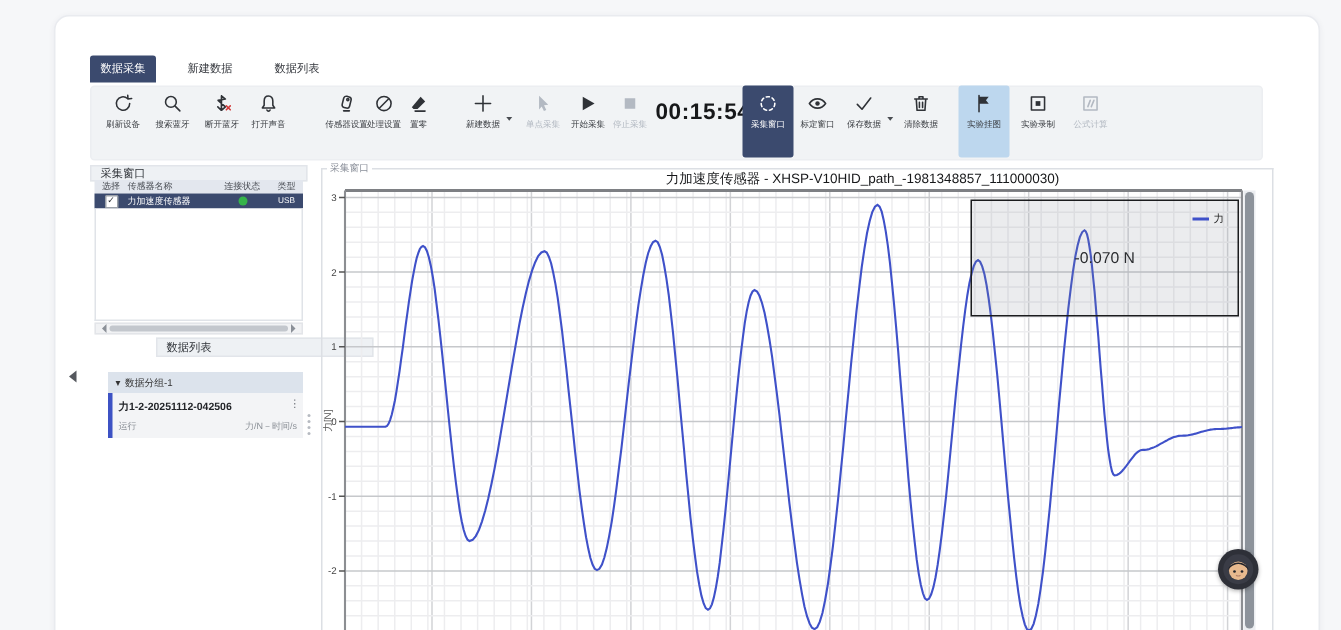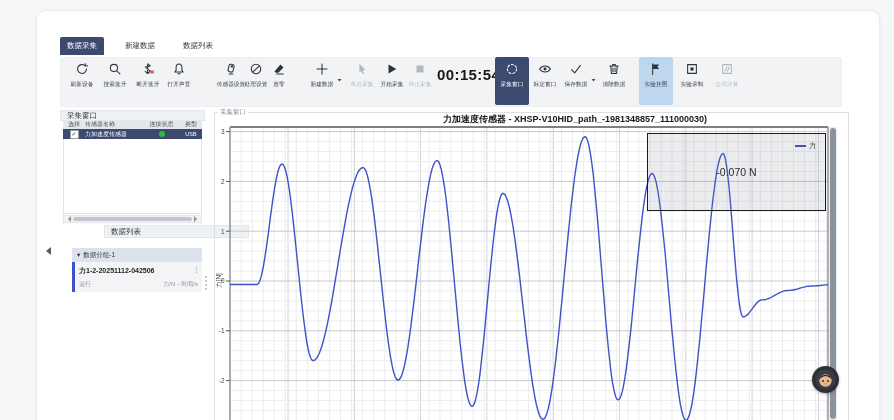--- a/index.html
+++ b/index.html
@@ -44,21 +44,21 @@
   .item-card{left:72px;top:262px;width:130px;height:30px;background:#f3f4f6;border-left:3px solid #3d52c4;box-sizing:border-box;cursor:pointer;}
   .item-title{font-size:7px;font-weight:bold;color:#222428;margin:4px 0 0 4px;white-space:nowrap;}
   .item-sub{display:flex;justify-content:space-between;font-size:6px;color:#8b9097;margin:4px 4px 0 4px;}
   .kebab{position:absolute;right:2px;top:4px;color:#6b6f76;font-size:7px;line-height:7px;}
   .splitter{left:205px;top:276px;display:flex;flex-direction:column;gap:2px;cursor:col-resize;}
   .splitter i{width:2px;height:2px;border-radius:50%;background:#b6bac1;}
   .collapse-arrow{left:42px;top:247px;width:0;height:0;border:4px solid transparent;border-right:5px solid #55585e;cursor:pointer;}
   
   .groupbox{left:214px;top:112px;width:633px;height:308px;border:1px solid #dcdfe4;border-bottom:none;}
   .gb-label{left:218px;top:108px;background:#fff;padding:0 2px;font-size:6.5px;color:#8b909a;}
-  .chart-title{left:380px;top:113px;width:390px;text-align:center;font-size:9px;font-weight:bold;color:#17181a;white-space:nowrap;}
+  .chart-title{left:380px;top:113px;width:390px;text-align:center;font-size:9px;font-weight:normal;color:#17181a;white-space:nowrap;}
   .annotation{left:647px;top:133px;width:179px;height:78px;border:1.6px solid #1b1c1e;background:rgba(128,138,152,.16);display:flex;align-items:center;justify-content:center;box-sizing:border-box;cursor:move;}
   .annotation span{font-size:10.5px;color:#2b2d30;}
   .legend{left:795px;top:141px;display:flex;align-items:center;gap:3px;}
   .legend .sw{width:11px;height:2px;background:#3f51c9;}
   .legend span{font-size:7px;color:#222;}
   .ylabel{left:202px;top:276px;width:34px;text-align:center;font-size:6.5px;color:#555;transform:rotate(-90deg);}
   .vscroll{left:829px;top:127px;width:8px;height:293px;background:#eceef1;}
   .vthumb{position:absolute;left:1px;top:1px;width:6px;height:291px;background:#8d939b;border-radius:3px;}
   .avatar{left:812px;top:366px;width:27px;height:27px;border-radius:50%;background:#2e3038;display:flex;align-items:center;justify-content:center;cursor:pointer;box-shadow:0 1px 3px rgba(0,0,0,.3);}
 </style>

